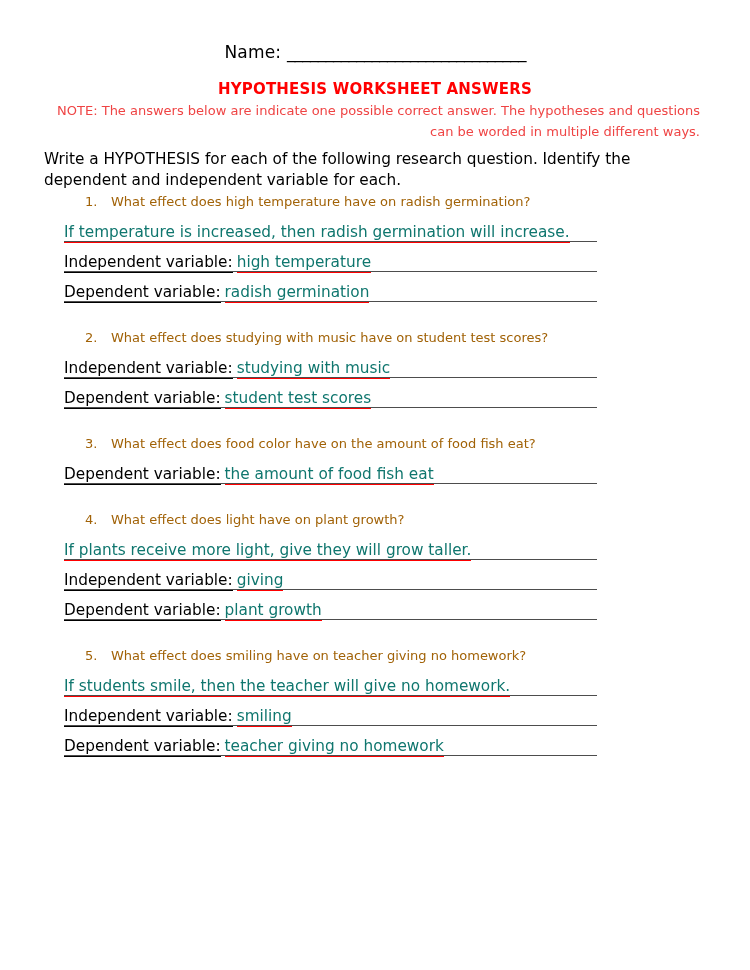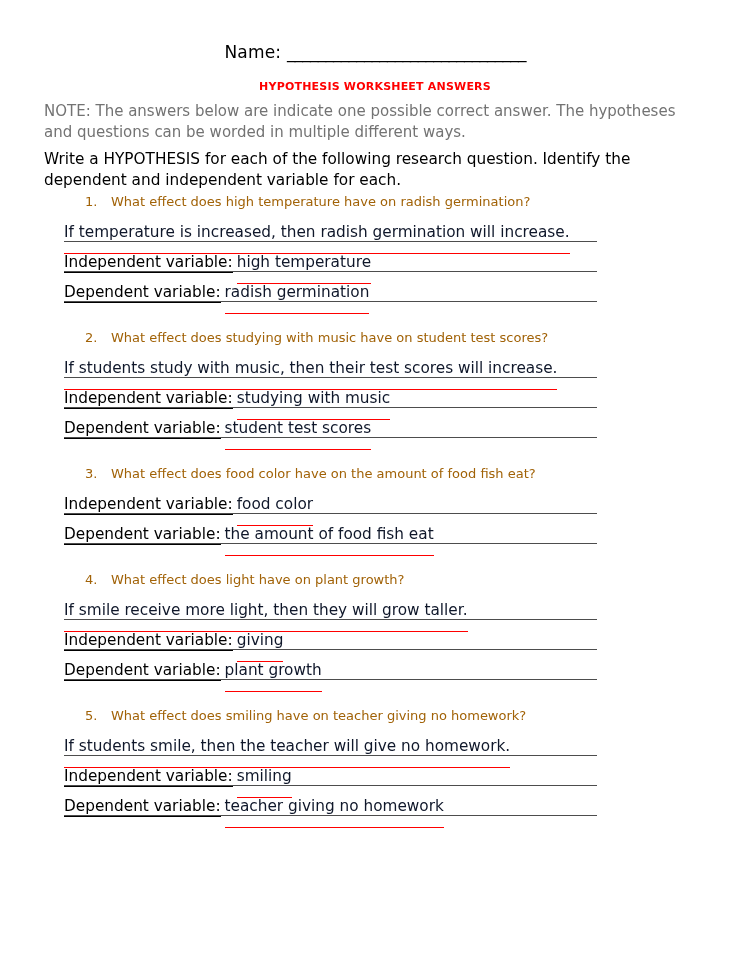--- a/index.html
+++ b/index.html
@@ -39,37 +39,37 @@
     letter-spacing: -0.8px;
   }
 
   
   .doc-title {
     position: absolute;
     left: 0;
     top: 80px;
     width: 750px;
     text-align: center;
-    font-size: 11px;
+    font-size: 15px;
     font-weight: bold;
     color: #ff0000;
     letter-spacing: 0.2px;
     white-space: nowrap;
   }
 
   
   .note-para {
     position: absolute;
     left: 44px;
     top: 101px;
     width: 656px;
-    font-size: 15px;
+    font-size: 13px;
     line-height: 20.5px;
-    color: #737373;
-    text-align: left;
+    color: #ef4444;
+    text-align: right;
   }
   .instr-para {
     position: absolute;
     left: 44px;
     top: 149px;
     width: 614px;
     font-size: 15.3px;
     line-height: 20.5px;
     color: #000000;
     text-align: left;
@@ -124,23 +124,23 @@
     font-size: 15.3px;
     line-height: 19px;
   }
 
   .var-label {
     color: #000000;
     border-bottom: 1px solid #000000;
     padding-bottom: 1px;
   }
   .ans-red {
-    color: #0f172a;
+    color: #0f766e;
     border-bottom: 1.6px solid #ff0000;
-    padding-bottom: 12px;
+    padding-bottom: 1px;
   }
   .ans-red.lead-space::before {
     content: " ";
     white-space: pre;
   }
   .gap-space {
     display: inline-block;
     width: 4px;
   }
 </style>
@@ -168,43 +168,37 @@
         </div>
         <div class="ans-row varrow">
           <span class="ans-inner"><span class="var-label">Independent variable:</span><span class="gap-space"></span><span class="ans-red">high temperature</span></span>
         </div>
         <div class="ans-row varrow">
           <span class="ans-inner"><span class="var-label">Dependent variable:</span><span class="gap-space"></span><span class="ans-red">radish germination</span></span>
         </div>
       </div>
       <div class="qblock">
         <div class="q-title"><span class="q-num">2.</span><span>What effect does studying with music have on student test scores?</span></div>
-        <div class="ans-row hypothesis">
-          <span class="ans-inner"><span class="ans-red">If students study with music, then their test scores will increase.</span></span>
-        </div>
         <div class="ans-row varrow">
           <span class="ans-inner"><span class="var-label">Independent variable:</span><span class="gap-space"></span><span class="ans-red">studying with music</span></span>
         </div>
         <div class="ans-row varrow">
           <span class="ans-inner"><span class="var-label">Dependent variable:</span><span class="gap-space"></span><span class="ans-red">student test scores</span></span>
         </div>
       </div>
       <div class="qblock">
         <div class="q-title"><span class="q-num">3.</span><span>What effect does food color have on the amount of food fish eat?</span></div>
-        <div class="ans-row varrow">
-          <span class="ans-inner"><span class="var-label">Independent variable:</span><span class="gap-space"></span><span class="ans-red">food color</span></span>
-        </div>
         <div class="ans-row varrow">
           <span class="ans-inner"><span class="var-label">Dependent variable:</span><span class="gap-space"></span><span class="ans-red">the amount of food fish eat</span></span>
         </div>
       </div>
       <div class="qblock">
         <div class="q-title"><span class="q-num">4.</span><span>What effect does light have on plant growth?</span></div>
         <div class="ans-row hypothesis">
-          <span class="ans-inner"><span class="ans-red">If smile receive more light, then they will grow taller.</span></span>
+          <span class="ans-inner"><span class="ans-red">If plants receive more light, give they will grow taller.</span></span>
         </div>
         <div class="ans-row varrow">
           <span class="ans-inner"><span class="var-label">Independent variable:</span><span class="gap-space"></span><span class="ans-red">giving</span></span>
         </div>
         <div class="ans-row varrow">
           <span class="ans-inner"><span class="var-label">Dependent variable:</span><span class="gap-space"></span><span class="ans-red">plant growth</span></span>
         </div>
       </div>
       <div class="qblock">
         <div class="q-title"><span class="q-num">5.</span><span>What effect does smiling have on teacher giving no homework?</span></div>

